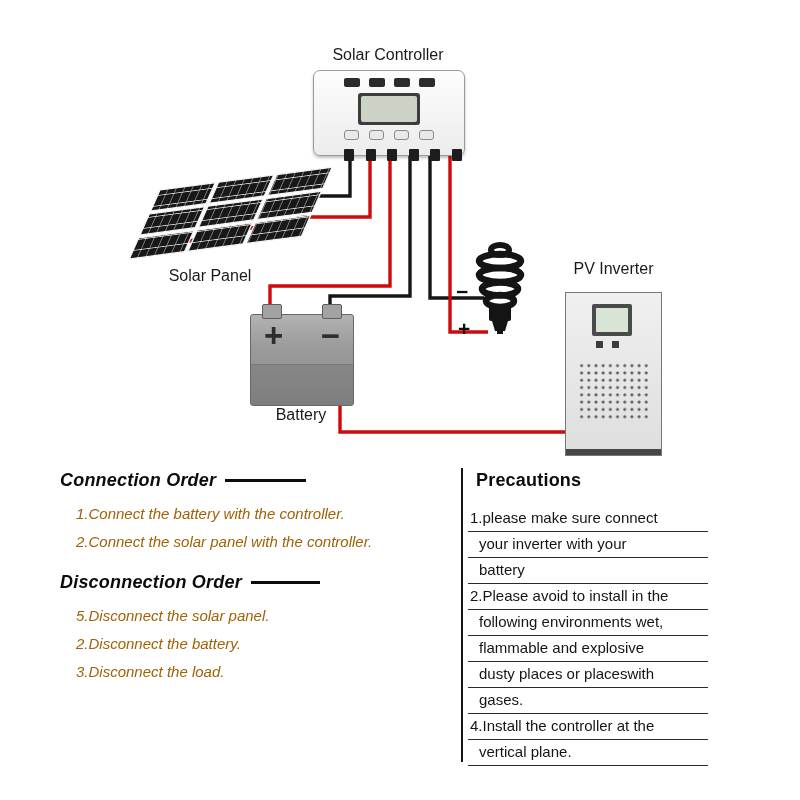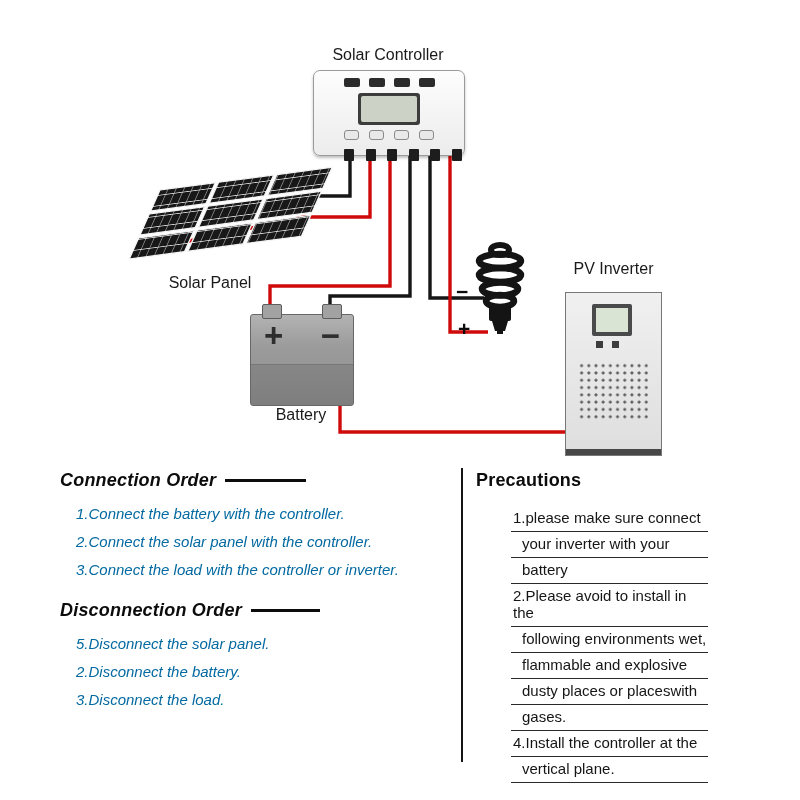--- a/index.html
+++ b/index.html
@@ -63,27 +63,27 @@
   .inv-base{position:absolute;left:0;right:0;bottom:0;height:6px;background:#474747;}
 
   
   .left-col{left:60px;top:470px;width:392px;font-style:italic;}
   .heading-row{display:flex;align-items:center;}
   .heading-row.conn{width:246px;}
   .heading-row.disc{width:260px;margin-top:22px;}
   .section-heading{font-size:18px;font-weight:800;letter-spacing:.2px;color:#0c0c0c;white-space:nowrap;}
   .heading-line{flex:1;height:3px;background:#0c0c0c;margin-left:9px;}
   .order-items{margin:14px 0 0 16px;}
-  .order-item{font-size:15px;color:#0369a1;margin-bottom:11px;}
+  .order-item{font-size:15px;color:#a16207;margin-bottom:11px;}
 
   .divider{left:461px;top:468px;width:2px;height:294px;background:#151515;}
 
   .right-col{left:468px;top:470px;width:240px;}
   .right-col .section-heading{padding-left:8px;display:block;margin-bottom:15px;}
-  .prec-line{font-size:15px;color:#151515;border-bottom:1.6px solid #2a2a2a;padding:3px 0 5px 2px;line-height:17px;margin-left:43px;}
+  .prec-line{font-size:15px;color:#151515;border-bottom:1.6px solid #2a2a2a;padding:3px 0 5px 2px;line-height:17px;}
   .prec-line.cont{padding-left:11px;}
 </style>
 </head>
 <body>
 
 <div id="screen">
 
   <svg id="diagram-svg" width="800" height="470">
     <defs>
       <pattern id="pvcells" width="8" height="11" patternUnits="userSpaceOnUse">
@@ -147,21 +147,21 @@
     <div class="ctrl-terminals">
         <span></span>
         <span></span>
         <span></span>
         <span></span>
         <span></span>
         <span></span>
       </div>
   </div>
 
-  <div class="abs dev-label" style="left:140px;top:274px;width:140px;">Solar Panel</div>
+  <div class="abs dev-label" style="left:140px;top:267px;width:140px;">Solar Panel</div>
 
   <div class="abs battery">
     <span class="post post-left"></span>
     <span class="post post-right"></span>
     <div class="batt-symbols">
       <span>+</span>
       <span>−</span>
     </div>
     <div class="batt-lower"></div>
   </div>
@@ -185,21 +185,20 @@
   </div>
 
   <div class="abs left-col">
     <div class="heading-row conn">
       <span class="section-heading">Connection Order</span>
       <span class="heading-line"></span>
     </div>
     <div class="order-items">
       <div class="order-item">1.Connect the battery with the controller.</div>
       <div class="order-item">2.Connect the solar panel with the controller.</div>
-      <div class="order-item">3.Connect the load with the controller or inverter.</div>
     </div>
     <div class="heading-row disc">
       <span class="section-heading">Disconnection Order</span>
       <span class="heading-line"></span>
     </div>
     <div class="order-items">
       <div class="order-item">5.Disconnect the solar panel.</div>
       <div class="order-item">2.Disconnect the battery.</div>
       <div class="order-item">3.Disconnect the load.</div>
     </div>

